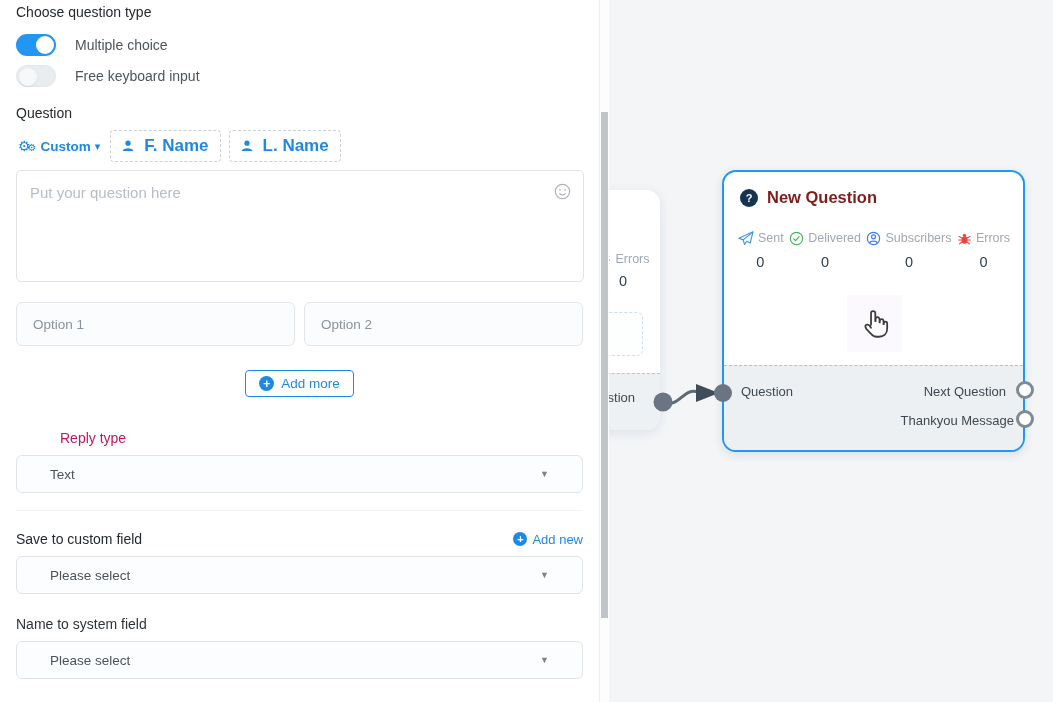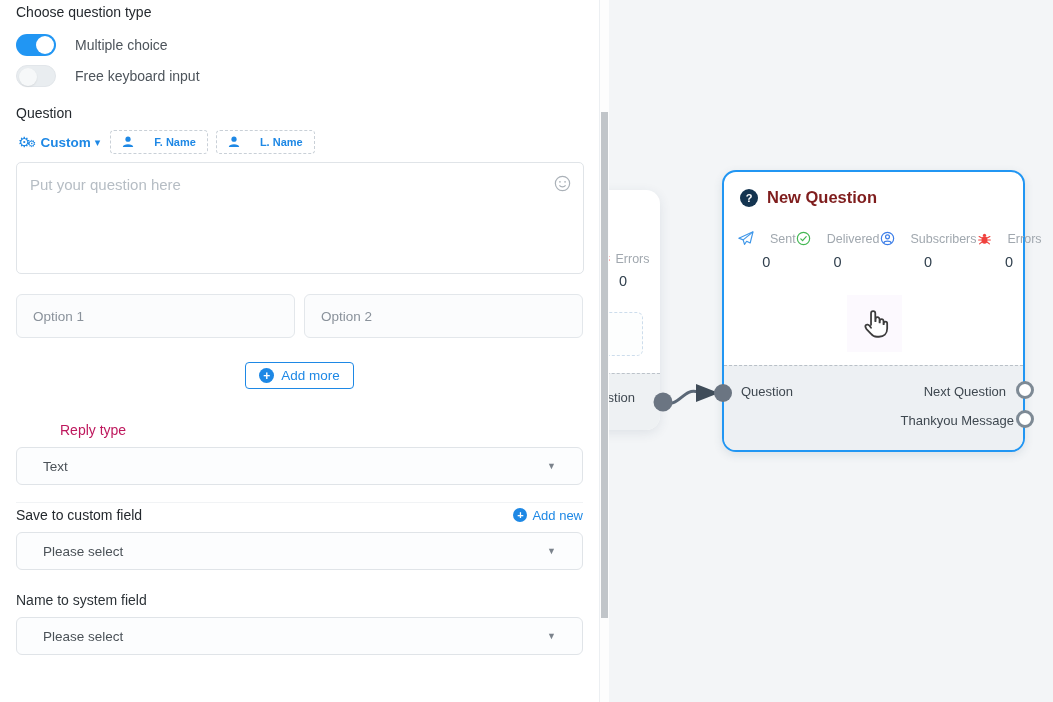--- a/index.html
+++ b/index.html
@@ -19,46 +19,46 @@
   .toggle.off .knob { left:2px; background:#f6f8f9; box-shadow:0 1px 2px rgba(0,0,0,.08); }
   .toggle.on  .knob { right:2px; }
   .toggle-label { margin-left:19px; font-size:14px; color:#4d545b; }
   .q-heading { margin-top:17px; }
   .chips-row { margin-top:9px; display:flex; align-items:center; gap:8px; }
   .custom-dd { display:inline-flex; align-items:center; gap:4px; color:#1e88e5; font-size:13.5px;
     font-weight:bold; cursor:pointer; padding:4px 2px; }
   .gear-ic { font-size:14px; line-height:1; }
   .gear-ic small { font-size:10px; margin-left:-3px; }
   .dd-caret { font-size:11px; }
-  .chip { display:inline-flex; align-items:center; gap:20px; border:1px dashed #c9d0d7; background:#fff;
-    border-radius:4px; padding:5px 11px; color:#1e88e5; font-size:11px; font-weight:bold; cursor:pointer; }
+  .chip { display:inline-flex; align-items:center; gap:10px; border:1px dashed #c9d0d7; background:#fff;
+    border-radius:4px; padding:5px 11px; color:#1e88e5; font-size:17px; font-weight:bold; cursor:pointer; }
   .ta-wrap { position:relative; margin-top:8px; }
   .ta-wrap textarea { width:568px; height:112px; resize:none; border:1px solid #e0e4e8; border-radius:5px;
     padding:13px 30px 13px 13px; font-size:15px; color:#3c4248; outline:none;
     font-family:"Liberation Sans","DejaVu Sans",sans-serif; }
   .ta-wrap textarea::placeholder { color:#b6bdc4; }
   .smiley { position:absolute; top:13px; right:12px; cursor:pointer; line-height:0; }
   .options-row { margin-top:16px; display:flex; gap:9px; }
   .options-row input { flex:1; height:44px; border:1px solid #e3e7eb; background:#fbfcfd; border-radius:6px;
     padding:0 16px; font-size:13.5px; color:#495057; outline:none;
     font-family:"Liberation Sans","DejaVu Sans",sans-serif; }
   .options-row input::placeholder { color:#8a929b; }
   .addmore-wrap { margin-top:24px; text-align:center; }
   .addmore { display:inline-flex; align-items:center; gap:7px; border:1px solid #1e88e5; background:#fff;
     color:#1e88e5; font-size:13.5px; border-radius:4px; padding:5px 13px; cursor:pointer;
     font-family:"Liberation Sans","DejaVu Sans",sans-serif; }
   .plus-ic { display:inline-flex; align-items:center; justify-content:center; width:15px; height:15px;
     border-radius:50%; background:#1e88e5; color:#fff; font-size:12px; font-weight:bold; line-height:1; }
   .rt-heading { margin-top:33px; color:#be185d;margin-left:44px; }
   .select { margin-top:9px; height:38px; border:1px solid #e0e4e8; background:#fcfdfe; border-radius:6px;
-    display:flex; align-items:center; justify-content:space-between; padding:0 26px; cursor:pointer; }
+    display:flex; align-items:center; justify-content:space-between; padding:0 33px; cursor:pointer; }
   .sel-text { font-size:13.5px; color:#4b5258; }
   .sel-caret { font-size:9px; color:#7b838c; }
   .row-between { margin-top:17px; display:flex; justify-content:space-between;
-    border-top:1px solid #f1f3f5; padding-top:4px; }
+    border-top:1px solid #f1f3f5; padding-top:20px; }
   .addnew { display:inline-flex; align-items:center; gap:5px; color:#1e88e5; font-size:13px;
     cursor:pointer; text-decoration:none; }
   .addnew .plus-ic { width:14px; height:14px; font-size:11px; }
   .ssf-heading { margin-top:22px; color:#2d3338; }
 
   
   .scrollbar { position:absolute; left:600px; top:0; width:9px; height:702px; background:#fdfdfd; z-index:5; }
   .scrollbar .thumb { position:absolute; left:1px; top:112px; width:7px; height:506px; background:#c1c5c9; }
 
   
@@ -80,21 +80,21 @@
 
   
   .node { position:absolute; left:113px; top:170px; width:303px; height:282px; background:#fff;
     border:2px solid #2196f3; border-radius:14px; box-shadow:0 3px 10px rgba(50,80,110,.12); z-index:2; }
   .node-header { display:flex; align-items:center; gap:9px; padding:16px 16px 0 16px; }
   .q-badge { display:inline-flex; align-items:center; justify-content:center; width:18px; height:18px;
     border-radius:50%; background:#143450; color:#fff; font-size:11px; font-weight:bold; }
   .node-title { font-size:16.5px; font-weight:bold; color:#7f1d1d; }
   .stats { display:flex; justify-content:space-between; padding:0 13px; margin-top:24px; }
   .stat { text-align:center; }
-  .stat .srow { display:flex; align-items:center; gap:16px; color:#a1a8af; font-size:12.5px; white-space:nowrap; }
+  .stat .srow { display:flex; gap:4px; color:#a1a8af; font-size:12.5px; white-space:nowrap; }
   .stat .sval { margin-top:8px; font-size:14.5px; color:#31404e; font-weight:500; }
   .cursor-block { position:absolute; left:123px; top:123px; width:55px; height:57px; background:#fcf9fe;
     display:flex; align-items:center; justify-content:center; }
   .node-bottom { position:absolute; left:0; bottom:0; width:100%; height:85px; background:#edf0f3;
     border-top:1px dashed #b9c0c7; border-radius:0 0 12px 12px; font-size:13px; color:#3f4850; }
   .in-label { position:absolute; left:17px; top:18px; }
   .out-label-1 { position:absolute; right:17px; top:18px; }
   .out-label-2 { position:absolute; right:9px; top:47px; }
   .out-port { position:absolute; right:-11px; width:18px; height:18px; border-radius:50%;
     background:#fff; border:3px solid #7e8a95; cursor:pointer; }

